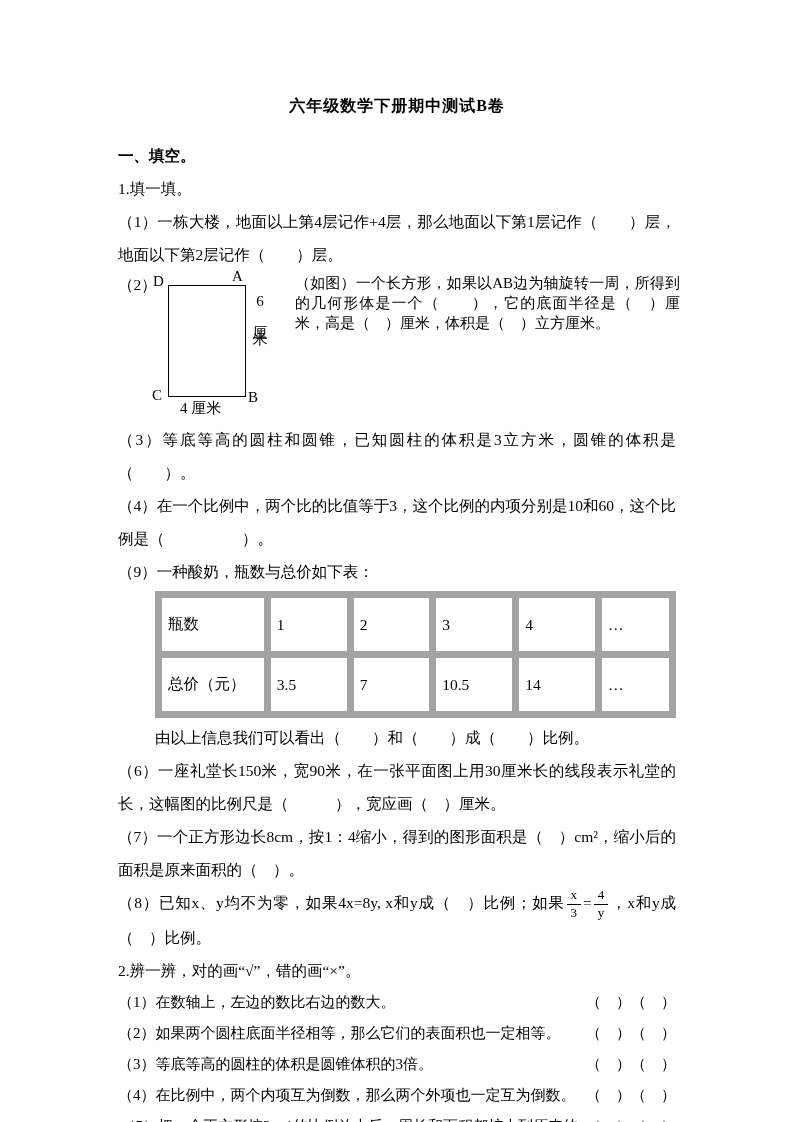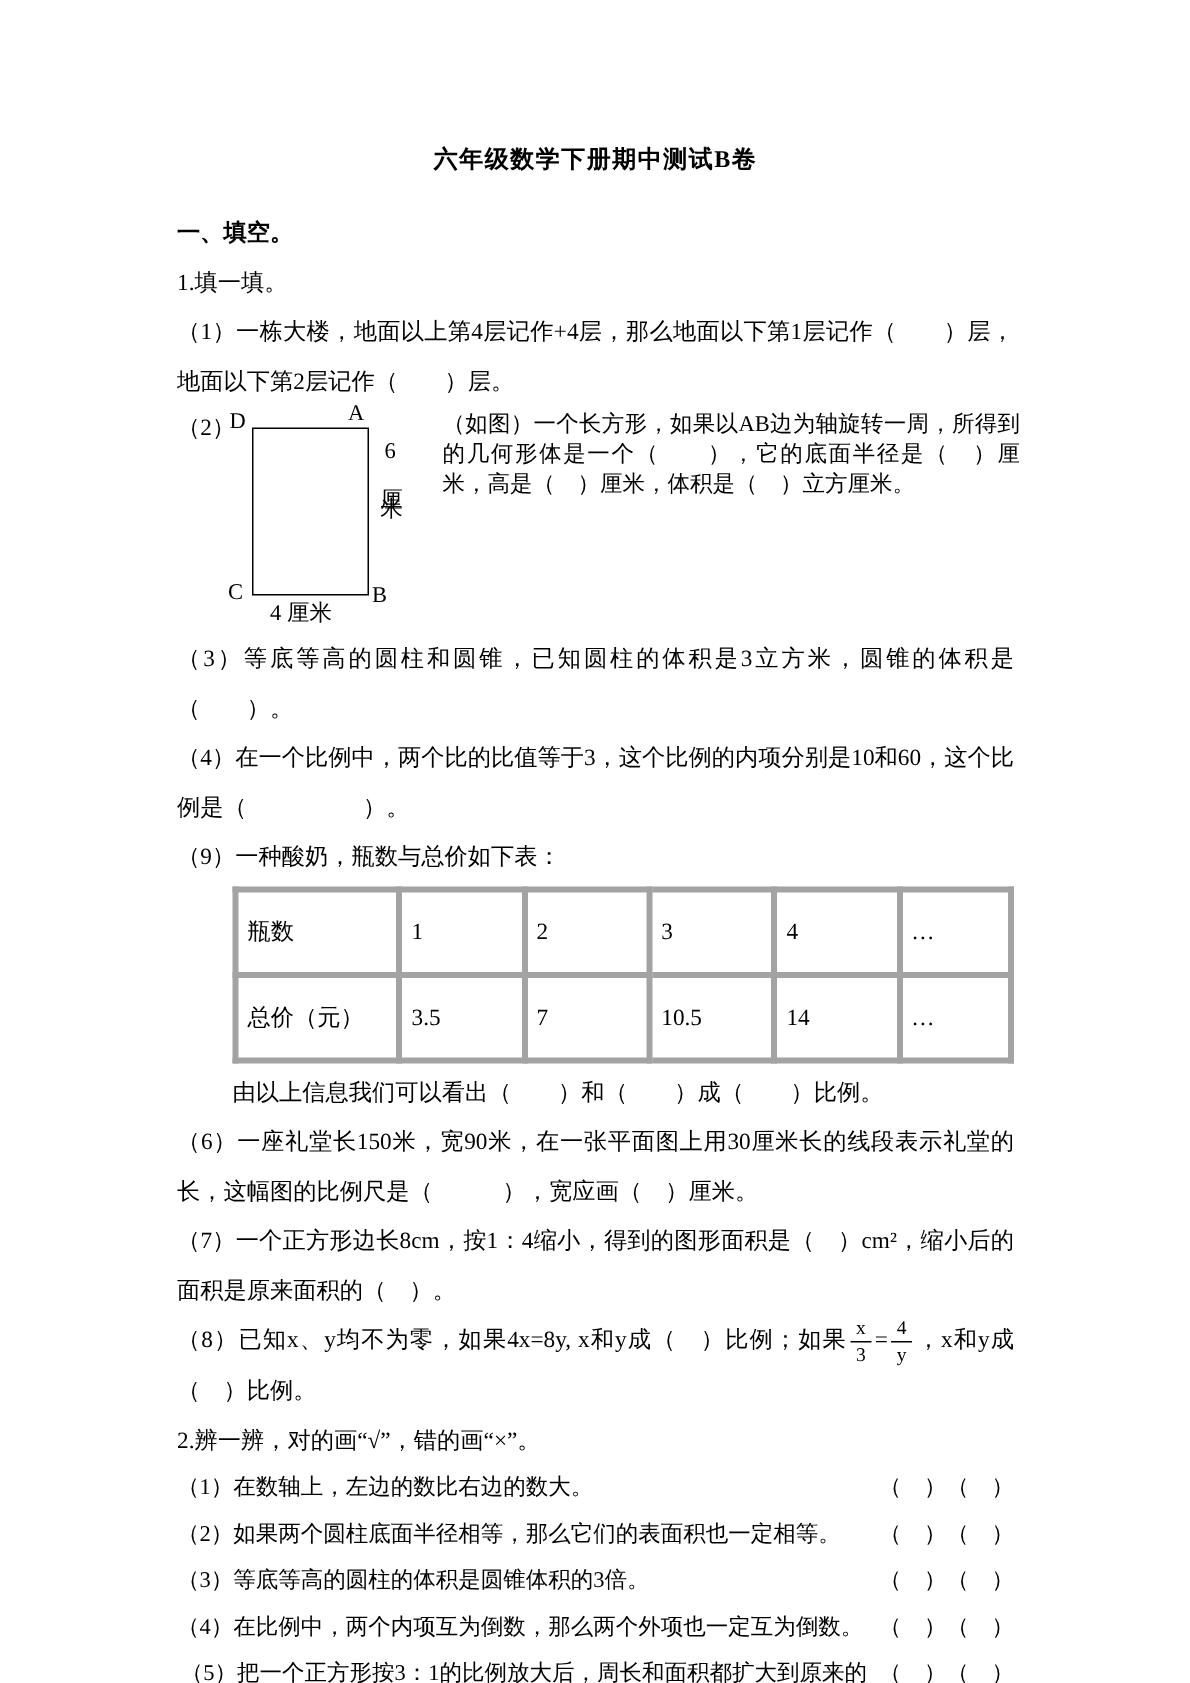--- a/index.html
+++ b/index.html
@@ -35,21 +35,21 @@
   .fig .c-b { position:absolute; left:96px; top:118px; }
   .fig .vside {
     position:absolute; left:98px; top:22px; height:84px;
     writing-mode:vertical-lr; text-orientation:upright; letter-spacing:5px;
   }
   .fig .blabel { position:absolute; left:28px; top:128px; white-space:nowrap; }
   .i2-text { position:absolute; left:177px; top:2px; width:385px; font-size:15px; line-height:20px; text-align:justify; }
 
   
   table.price { border-collapse:collapse; margin:3px 0 3px 37px; font-size:15.5px; }
-  table.price td { border:4px solid #a3a3a3; height:43px; padding:16px 6px; vertical-align:middle; }
+  table.price td { border:7px solid #a3a3a3; height:43px; padding:16px 6px; vertical-align:middle; }
   table.price td.c0 { width:110px; }
   table.price td.c1, table.price td.c2, table.price td.c3, table.price td.c4 { width:84px; }
   table.price td.c5 { width:75px; }
 
   
   .frac { display:inline-block; vertical-align:middle; text-align:center; font-size:13px; line-height:1.15; margin:0 2px; }
   .frac .num { display:block; border-bottom:1px solid #000; padding:0 4px 1px; }
   .frac .den { display:block; padding:1px 4px 0; }
 
   

